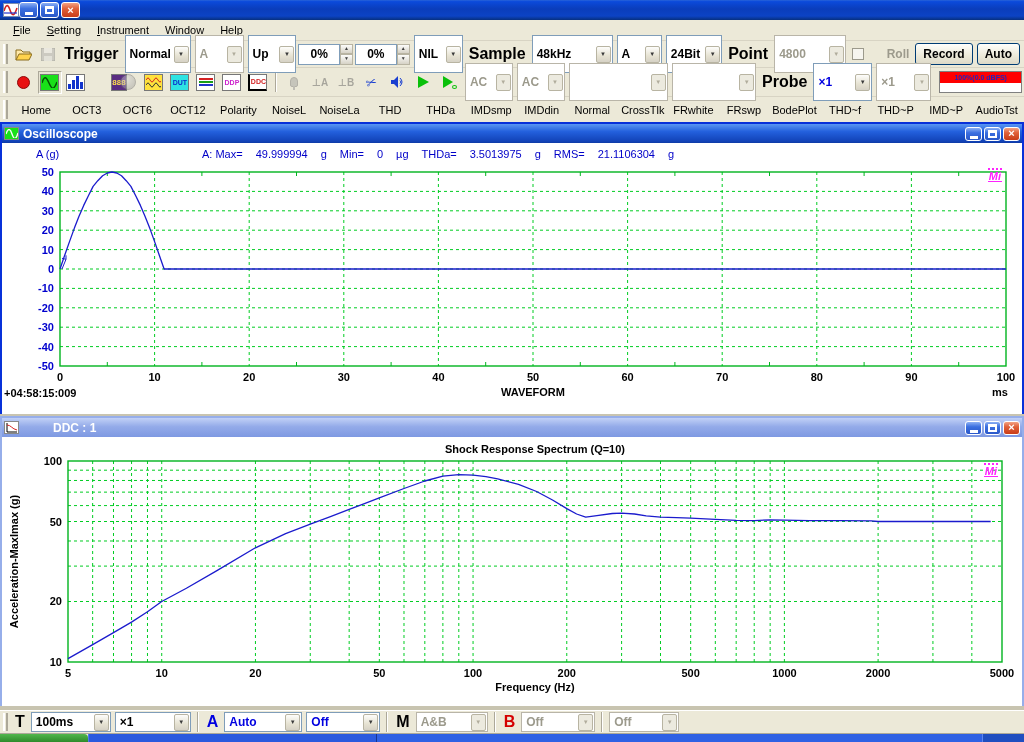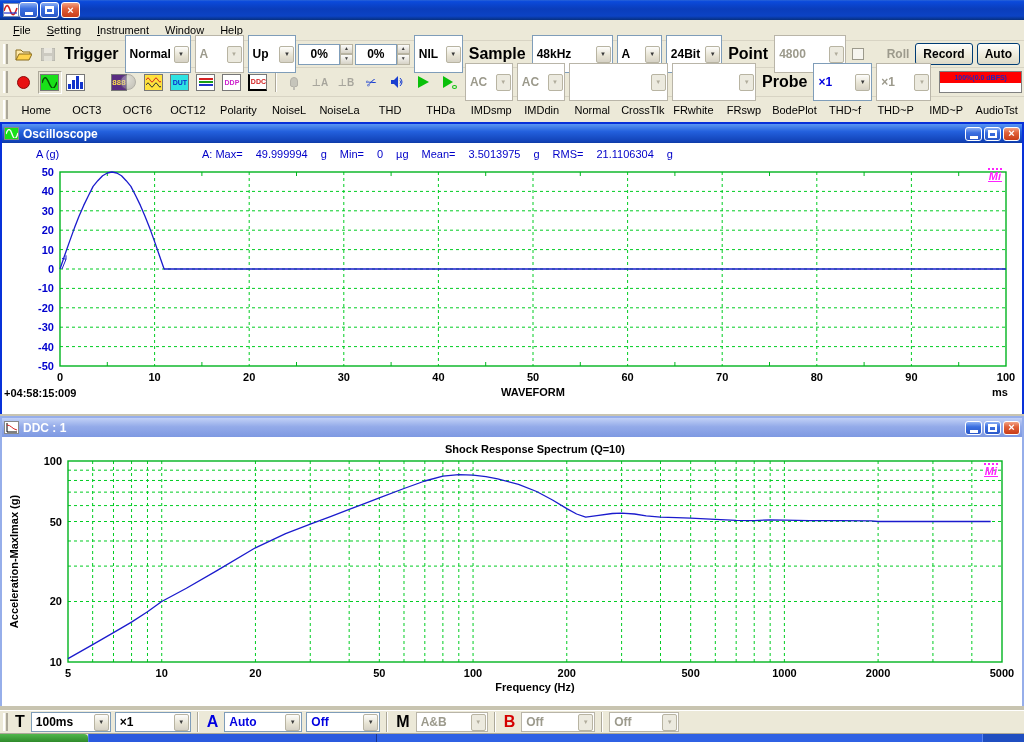--- a/index.html
+++ b/index.html
@@ -89,21 +89,21 @@
   .tabsrow{height:25px;display:flex;align-items:center;background:#ece9d8;flex:0 0 auto;padding:0 2px;}
   .tabitem{flex:1;text-align:center;font-size:11px;color:#000;padding:3px 0;}
 
   
   .workspace{flex:1;display:flex;flex-direction:column;background:#c8c4b0;}
   .childwin{display:flex;flex-direction:column;background:#fff;}
   .cw-scope{height:292px;border:2px solid #0831d9;}
   .cw-ddc{height:290px;border:2px solid #96aeea;margin-top:2px;}
   .cwtitle{height:19px;display:flex;align-items:center;padding:0 2px;color:#fff;font-weight:bold;font-size:12px;flex:0 0 auto;}
   .cwtitle.active{background:linear-gradient(180deg,#5a96f2 0%,#2360dd 40%,#1243b8 90%,#0e3aa5 100%);}
-  .cwtitle.inactive{background:linear-gradient(180deg,#c2d1f6 0%,#94abe9 45%,#7e99e2 100%);}
+  .cwtitle.inactive{background:linear-gradient(180deg,#c2d1f6 0%,#94abe9 45%,#7e99e2 100%);gap:30px;}
   .cwtitle .ttext{flex:1;margin-left:4px;}
   .cwicon{width:15px;height:13px;border:1px solid #888;display:flex;align-items:center;justify-content:center;}
   .statsrow{height:21px;display:flex;align-items:center;background:#fff;color:#0000c8;font-weight:normal;font-size:11px;flex:0 0 auto;}
   .statsrow .chlabel{width:200px;padding-left:34px;}
   .statsrow .stat{margin-right:13px;white-space:nowrap;}
   .chartwrap{position:relative;flex:1;background:#fff;}
   .milogo{position:absolute;color:#ff22ff;font-weight:bold;font-style:italic;font-size:11px;
     border-top:2px dotted #ff22ff;border-bottom:1px solid #ff22ff;line-height:10px;padding:1px 1px 0 1px;}
   svg text{font-family:"Liberation Sans","DejaVu Sans",sans-serif;font-weight:bold;font-size:11px;}
   .xt{fill:#000;} .ytb{fill:#0000cd;} .ytk{fill:#000;} .ct{fill:#000;}
@@ -374,21 +374,21 @@
       </div>
       <div class="statsrow">
         <span class="chlabel">A (g)</span>
         <span id="scope-stats" style="display:flex">
             <span class="stat">A: Max=</span>
             <span class="stat">49.999994</span>
             <span class="stat">g</span>
             <span class="stat">Min=</span>
             <span class="stat">0</span>
             <span class="stat">µg</span>
-            <span class="stat">Mean=</span>
+            <span class="stat">THDa=</span>
             <span class="stat">3.5013975</span>
             <span class="stat">g</span>
             <span class="stat">RMS=</span>
             <span class="stat">21.1106304</span>
             <span class="stat">g</span>
           </span>
       </div>
       <div class="chartwrap">
         <svg id="scope-svg" width="1020" height="248">
             <line x1="152.60000000000002" y1="8" x2="152.60000000000002" y2="202" stroke="#00cc22" stroke-width="1" stroke-dasharray="3,3"></line>

